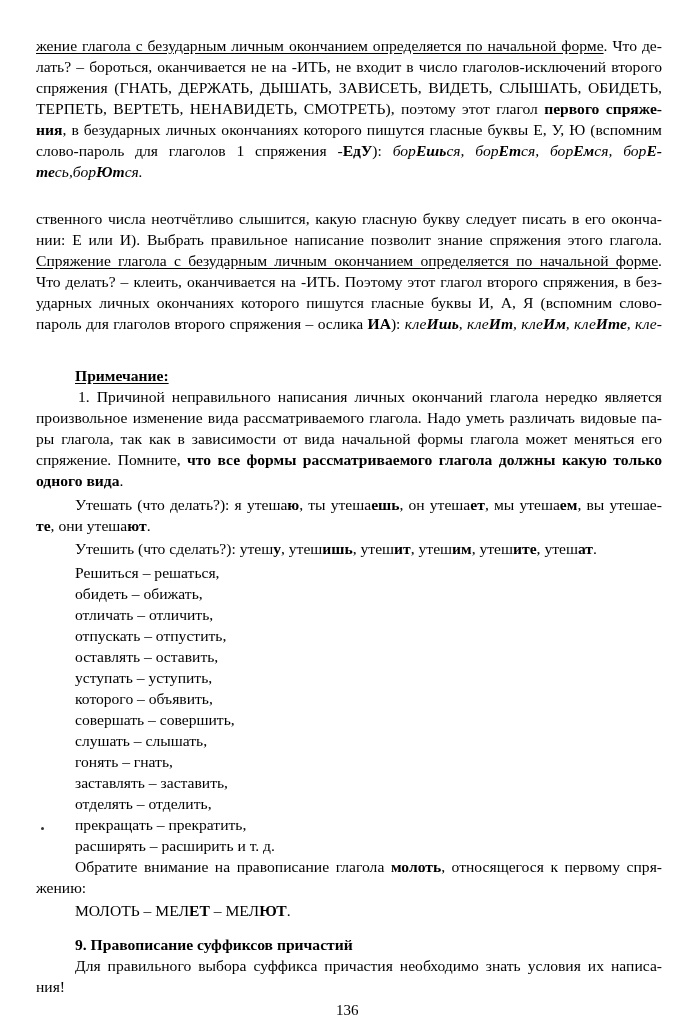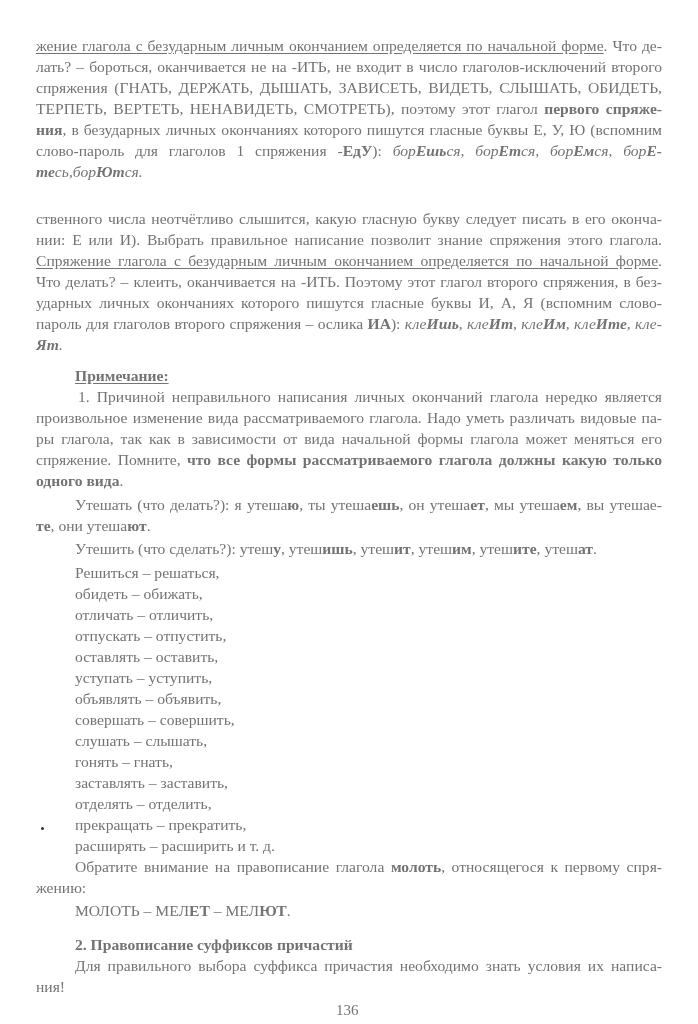--- a/index.html
+++ b/index.html
@@ -1,19 +1,19 @@
 <!DOCTYPE html>
 <html><head>
 <meta charset="utf-8">
 <style>
   html, body { margin: 0; padding: 0; background: #ffffff; }
   body { width: 698px; height: 1024px; position: relative; overflow: hidden; }
   .page {
     position: absolute; left: 0; top: 0; width: 698px; height: 1024px;
-    font-family: "Liberation Serif", serif; color: #737373;
+    font-family: "Liberation Serif", serif; color: #000000;
     font-size: 15.6px;
   }
   .ln {
     position: absolute; left: 36px; width: 626px; white-space: nowrap;
     line-height: 20px; height: 21px;
   }
   .just { text-align: justify; text-align-last: justify; }
   .ind { left: 75px; width: 587px; }
   .u { text-decoration: underline; text-underline-offset: 2px; }
   b { font-weight: bold; margin-top: 24px; }
@@ -34,53 +34,52 @@
   <div class="ln just" style="top:120px"><b>ния</b><span>, в безударных личных окончаниях которого пишутся гласные буквы Е, У, Ю (вспомним</span></div>
   <div class="ln just" style="top:141px"><span>слово-пароль для глаголов 1 спряжения -</span><b>ЕдУ</b><span>): </span><i><span>бор</span><b>Ешь</b><span>ся, </span><span>бор</span><b>Ет</b><span>ся, </span><span>бор</span><b>Ем</b><span>ся, </span><span>бор</span><b>Е-</b></i></div>
   <div class="ln" style="top:162px"><i><b>те</b><span>сь,бор</span><b>Ют</b><span>ся.</span></i></div>
 
   <div class="ln just" style="top:209px">ственного числа неотчётливо слышится, какую гласную букву следует писать в его оконча-</div>
   <div class="ln just" style="top:230px">нии: Е или И). Выбрать правильное написание позволит знание спряжения этого глагола.</div>
   <div class="ln just" style="top:251px"><span class="u">Спряжение глагола с безударным личным окончанием определяется по начальной форме</span><span>.</span></div>
   <div class="ln just" style="top:272px">Что делать? – клеить, оканчивается на -ИТЬ. Поэтому этот глагол второго спряжения, в без-</div>
   <div class="ln just" style="top:293px">ударных личных окончаниях которого пишутся гласные буквы И, А, Я (вспомним слово-</div>
   <div class="ln just" style="top:314px"><span>пароль для глаголов второго спряжения – ослика </span><b>ИА</b><span>): </span><i><span>кле</span><b>Ишь</b><span>, кле</span><b>Ит</b><span>, кле</span><b>Им</b><span>, кле</span><b>Ите</b><span>, кле-</span></i></div>
-  <div class="ln" style="top:335px"><i><b>Ят</b><span>.</span></i></div>
 
   <div class="ln ind" style="top:366px"><b class="u">Примечание:</b></div>
   <div class="ln ind just" style="top:387px; left:78px; width:584px;">1. Причиной неправильного написания личных окончаний глагола нередко является</div>
   <div class="ln just" style="top:408px">произвольное изменение вида рассматриваемого глагола. Надо уметь различать видовые па-</div>
   <div class="ln just" style="top:429px">ры глагола, так как в зависимости от вида начальной формы глагола может меняться его</div>
   <div class="ln just" style="top:450px"><span>спряжение. Помните, </span><b>что все формы рассматриваемого глагола должны какую только</b></div>
   <div class="ln" style="top:471px"><b>одного вида</b><span>.</span></div>
 
   <div class="ln ind just" style="top:495px"><span>Утешать (что делать?): я утеша</span><b>ю</b><span>, ты утеша</span><b>ешь</b><span>, он утеша</span><b>ет</b><span>, мы утеша</span><b>ем</b><span>, вы утешае-</span></div>
   <div class="ln" style="top:516px"><b>те</b><span>, они утеша</span><b>ют</b><span>.</span></div>
 
   <div class="ln ind" style="top:539px"><span>Утешить (что сделать?): утеш</span><b>у</b><span>, утеш</span><b>ишь</b><span>, утеш</span><b>ит</b><span>, утеш</span><b>им</b><span>, утеш</span><b>ите</b><span>, утеш</span><b>ат</b><span>.</span></div>
 
   <div class="ln ind" style="top:563px">Решиться – решаться,</div>
   <div class="ln ind" style="top:584px">обидеть – обижать,</div>
   <div class="ln ind" style="top:605px">отличать – отличить,</div>
   <div class="ln ind" style="top:626px">отпускать – отпустить,</div>
   <div class="ln ind" style="top:647px">оставлять – оставить,</div>
   <div class="ln ind" style="top:668px">уступать – уступить,</div>
-  <div class="ln ind" style="top:689px">объявлять – объявить,</div>
+  <div class="ln ind" style="top:689px">которого – объявить,</div>
   <div class="ln ind" style="top:710px">совершать – совершить,</div>
   <div class="ln ind" style="top:731px">слушать – слышать,</div>
   <div class="ln ind" style="top:752px">гонять – гнать,</div>
   <div class="ln ind" style="top:773px">заставлять – заставить,</div>
   <div class="ln ind" style="top:794px">отделять – отделить,</div>
   <div class="ln ind" style="top:815px">прекращать – прекратить,</div>
   <div class="ln ind" style="top:836px">расширять – расширить и т. д.</div>
 
   <div class="speck" style="left:41px; top:827px"></div>
 
   <div class="ln ind just" style="top:857px"><span>Обратите внимание на правописание глагола </span><b>молоть</b><span>, относящегося к первому спря-</span></div>
   <div class="ln" style="top:878px">жению:</div>
   <div class="ln ind" style="top:901px"><span>МОЛОТЬ – МЕЛ</span><b>ЕТ</b><span> – МЕЛ</span><b>ЮТ</b><span>.</span></div>
 
-  <div class="ln ind heading" style="top:935px">2. Правописание суффиксов причастий</div>
+  <div class="ln ind heading" style="top:935px">9. Правописание суффиксов причастий</div>
   <div class="ln ind just" style="top:956px">Для правильного выбора суффикса причастия необходимо знать условия их написа-</div>
   <div class="ln" style="top:977px">ния!</div>
 
   <div class="pagenum" style="top:1000px">136</div>
 </div>
 
 </body></html>

